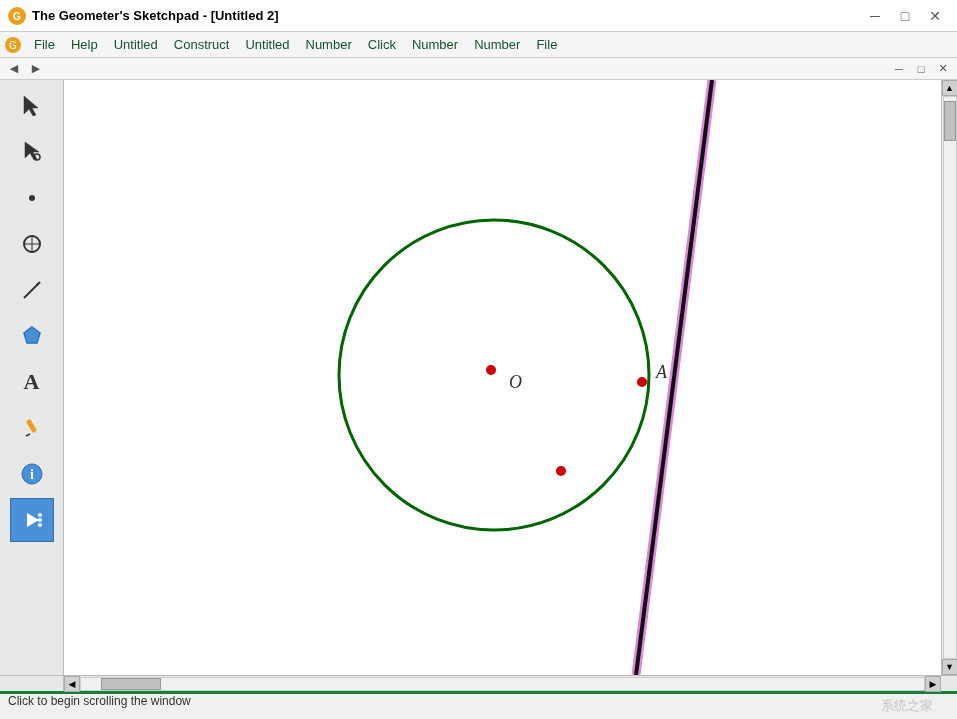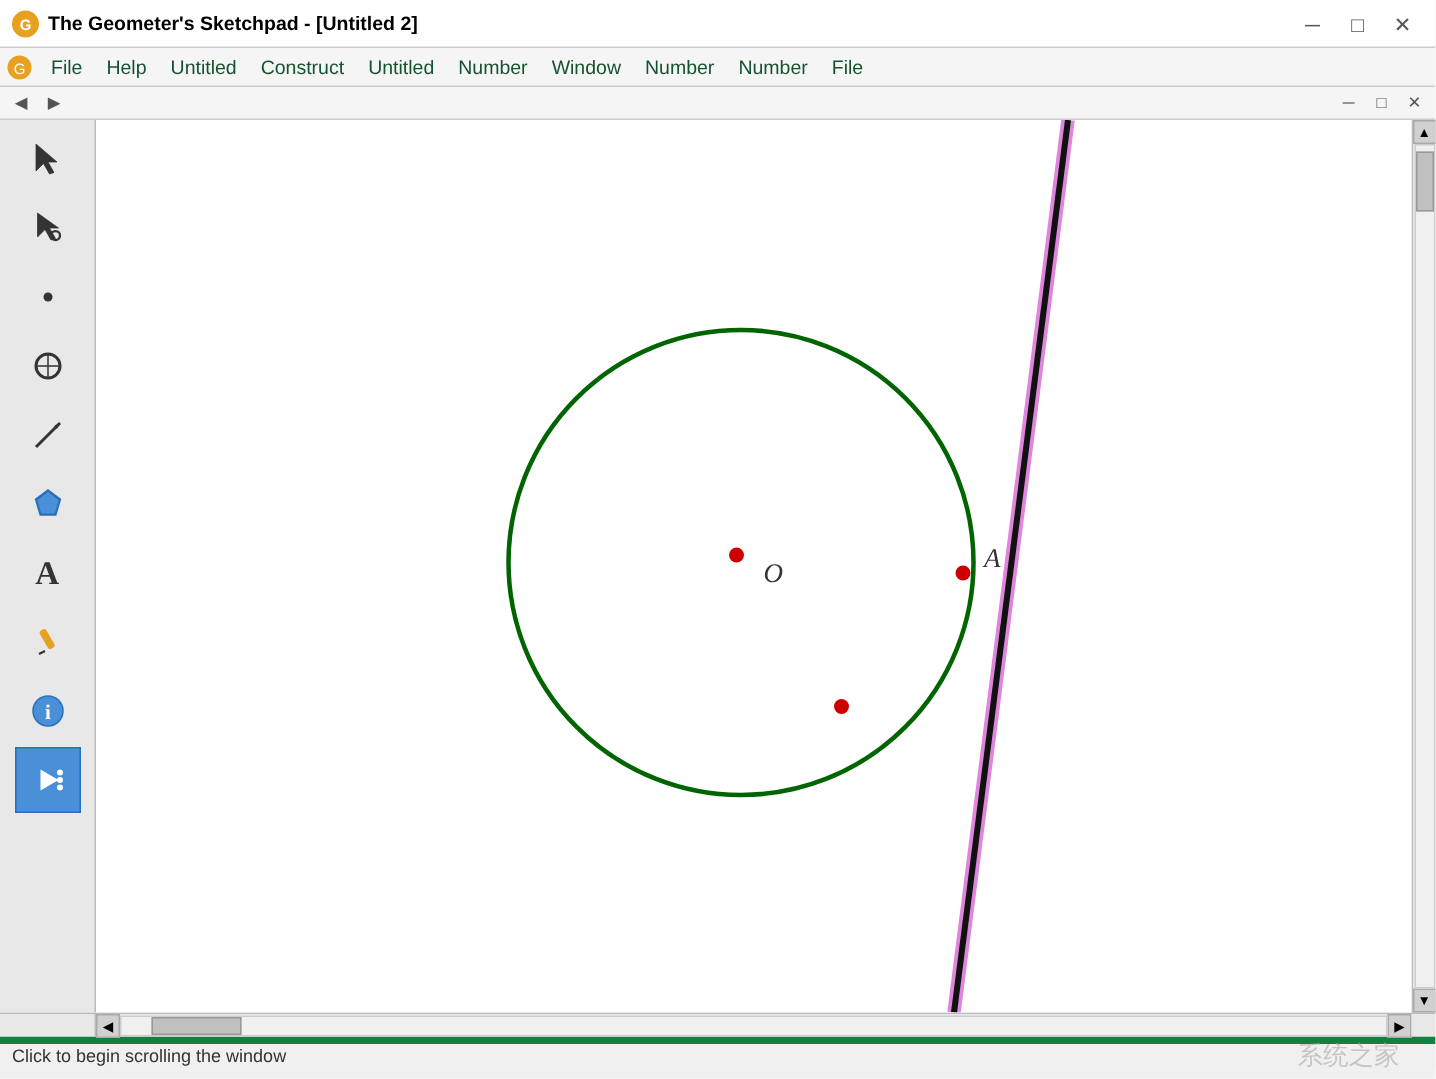--- a/index.html
+++ b/index.html
@@ -171,23 +171,22 @@
       position: absolute;
       top: 0;
       left: 20px;
     }
     #h-scrollbar-end { width: 16px; background: #e8e8e8; }
 
     
     #status-bar {
       height: 20px;
       background: #f0f0f0;
-      border-top: 5px solid #15803d;
-      display: flex;
-      align-items: center;
+      border-top: 3px solid #15803d;
+      display: flex;
       padding: 0 8px;
       font-size: 12px;
       color: #333;
     }
     #status-watermark {
       position: absolute;
       bottom: 22px;
       right: 20px;
       font-size: 11px;
       color: #aaa;
@@ -222,21 +221,21 @@
         <text x="9" y="13" text-anchor="middle" font-size="10" fill="white">G</text>
       </svg>
     </div>
   </div>
   <div class="menu-item">File</div>
   <div class="menu-item">Help</div>
   <div class="menu-item">Untitled</div>
   <div class="menu-item">Construct</div>
   <div class="menu-item">Untitled</div>
   <div class="menu-item">Number</div>
-  <div class="menu-item">Window</div>
+  <div class="menu-item">Click</div>
   <div class="menu-item">Number</div>
   <div class="menu-item">Number</div>
   <div class="menu-item">File</div>
 </div>
 
 <div id="sub-menu-bar" style="justify-content: space-between;">
   <div style="display:flex; gap:2px;">
     <button class="sub-menu-btn">◀</button>
     <button class="sub-menu-btn">▶</button>
   </div>
@@ -342,14 +341,14 @@
     <div class="h-scroll-track">
       <div class="h-scroll-thumb"></div>
     </div>
     <div class="h-scroll-btn">▶</div>
   </div>
   <div id="h-scrollbar-end"></div>
 </div>
 
 <div id="status-bar">
   <span>Click to begin scrolling the window</span>
-  <span id="status-watermark" style="position:absolute;bottom:4px;right:24px;font-size:17px;color:#aaa;opacity:0.6;">系统之家</span>
+  <span id="status-watermark" style="position:absolute;bottom:4px;right:24px;font-size:13px;color:#aaa;opacity:0.6;">系统之家</span>
 </div>
 
 </body></html>

